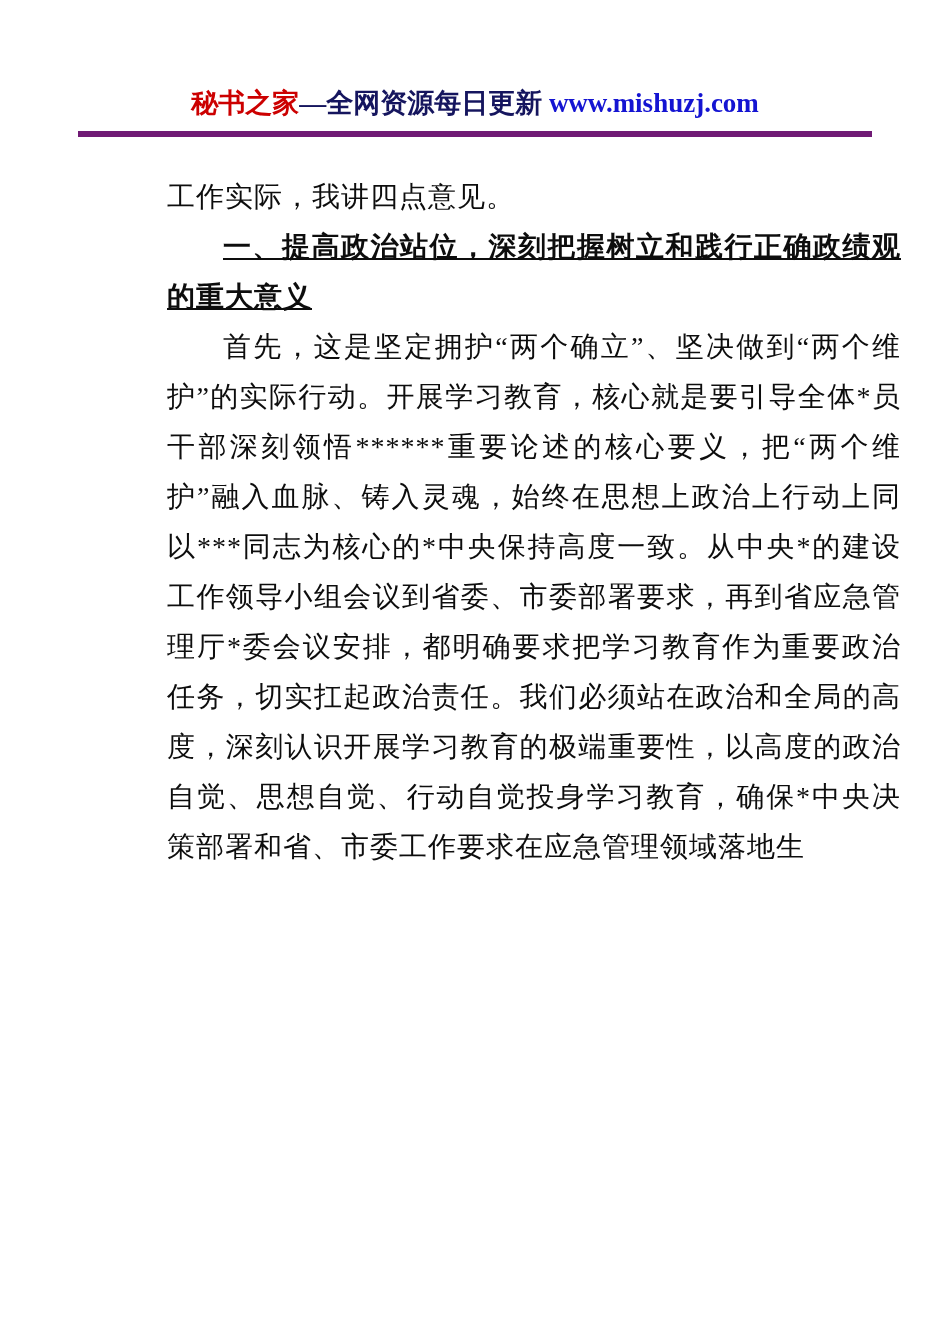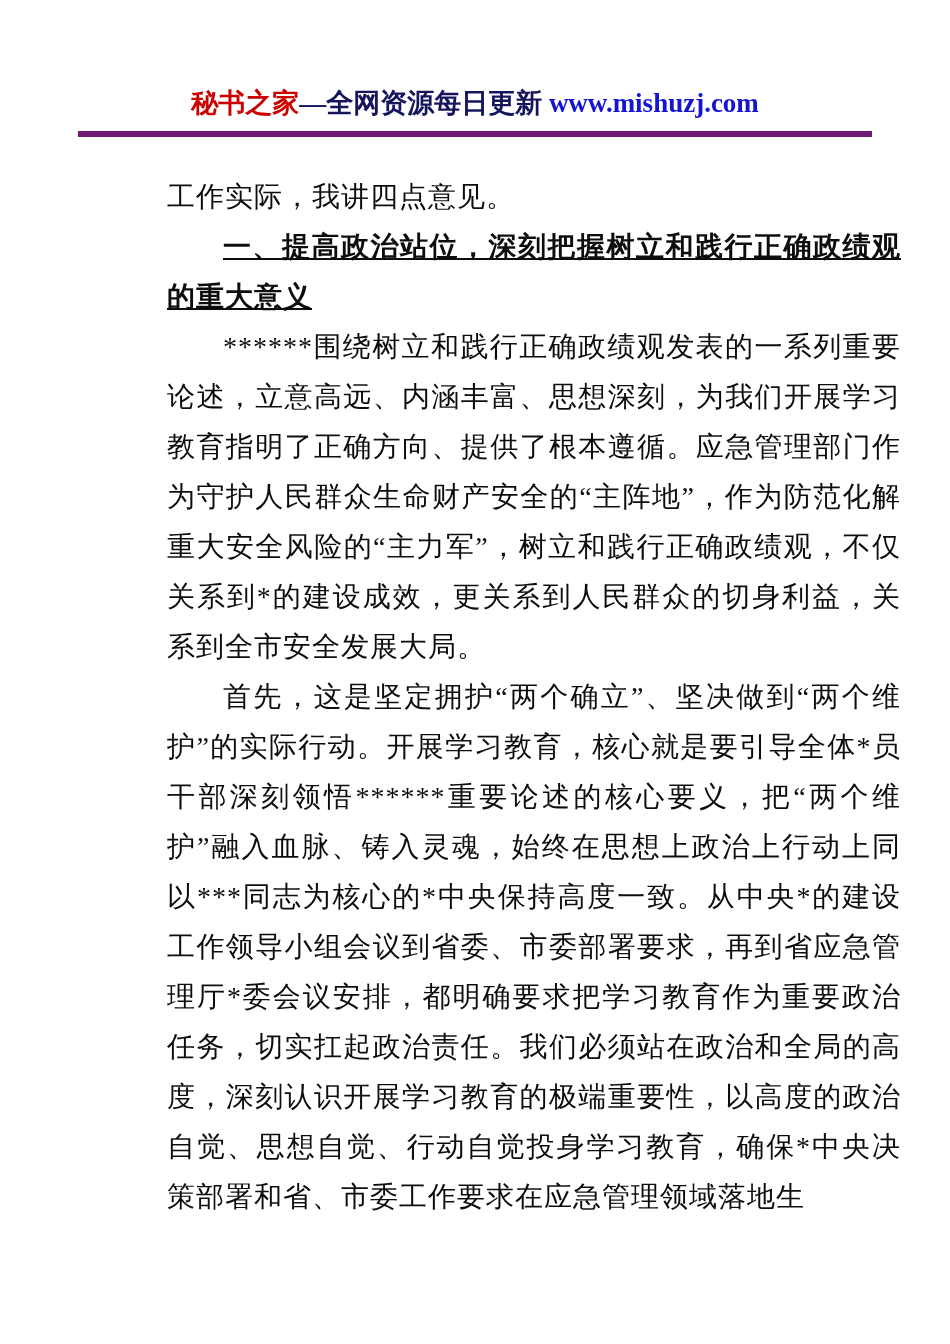--- a/index.html
+++ b/index.html
@@ -58,17 +58,16 @@
 
 <div class="page">
 
   <div class="site-header">
     <span class="site-name">秘书之家</span><span class="site-tagline">—全网资源每日更新 </span><span class="site-url">www.mishuzj.com</span>
   </div>
 
   <div class="doc-body">
     <p class="para no-indent">工作实际，我讲四点意见。</p>
     <p class="para heading">一、提高政治站位，深刻把握树立和践行正确政绩观的重大意义</p>
-    <p class="para">******围绕树立和践行正确政绩观发表的一系列重要论述，立意高远、内涵丰富、思想深刻，为我们开展学习教育指明了正确方向、提供了根本遵循。应急管理部门作为守护人民群众生命财产安全的“主阵地”，作为防范化解重大安全风险的“主力军”，树立和践行正确政绩观，不仅关系到*的建设成效，更关系到人民群众的切身利益，关系到全市安全发展大局。</p>
     <p class="para">首先，这是坚定拥护“两个确立”、坚决做到“两个维护”的实际行动。开展学习教育，核心就是要引导全体*员干部深刻领悟******重要论述的核心要义，把“两个维护”融入血脉、铸入灵魂，始终在思想上政治上行动上同以***同志为核心的*中央保持高度一致。从中央*的建设工作领导小组会议到省委、市委部署要求，再到省应急管理厅*委会议安排，都明确要求把学习教育作为重要政治任务，切实扛起政治责任。我们必须站在政治和全局的高度，深刻认识开展学习教育的极端重要性，以高度的政治自觉、思想自觉、行动自觉投身学习教育，确保*中央决策部署和省、市委工作要求在应急管理领域落地生</p>
   </div>
 
 </div>
 
 </body></html>

